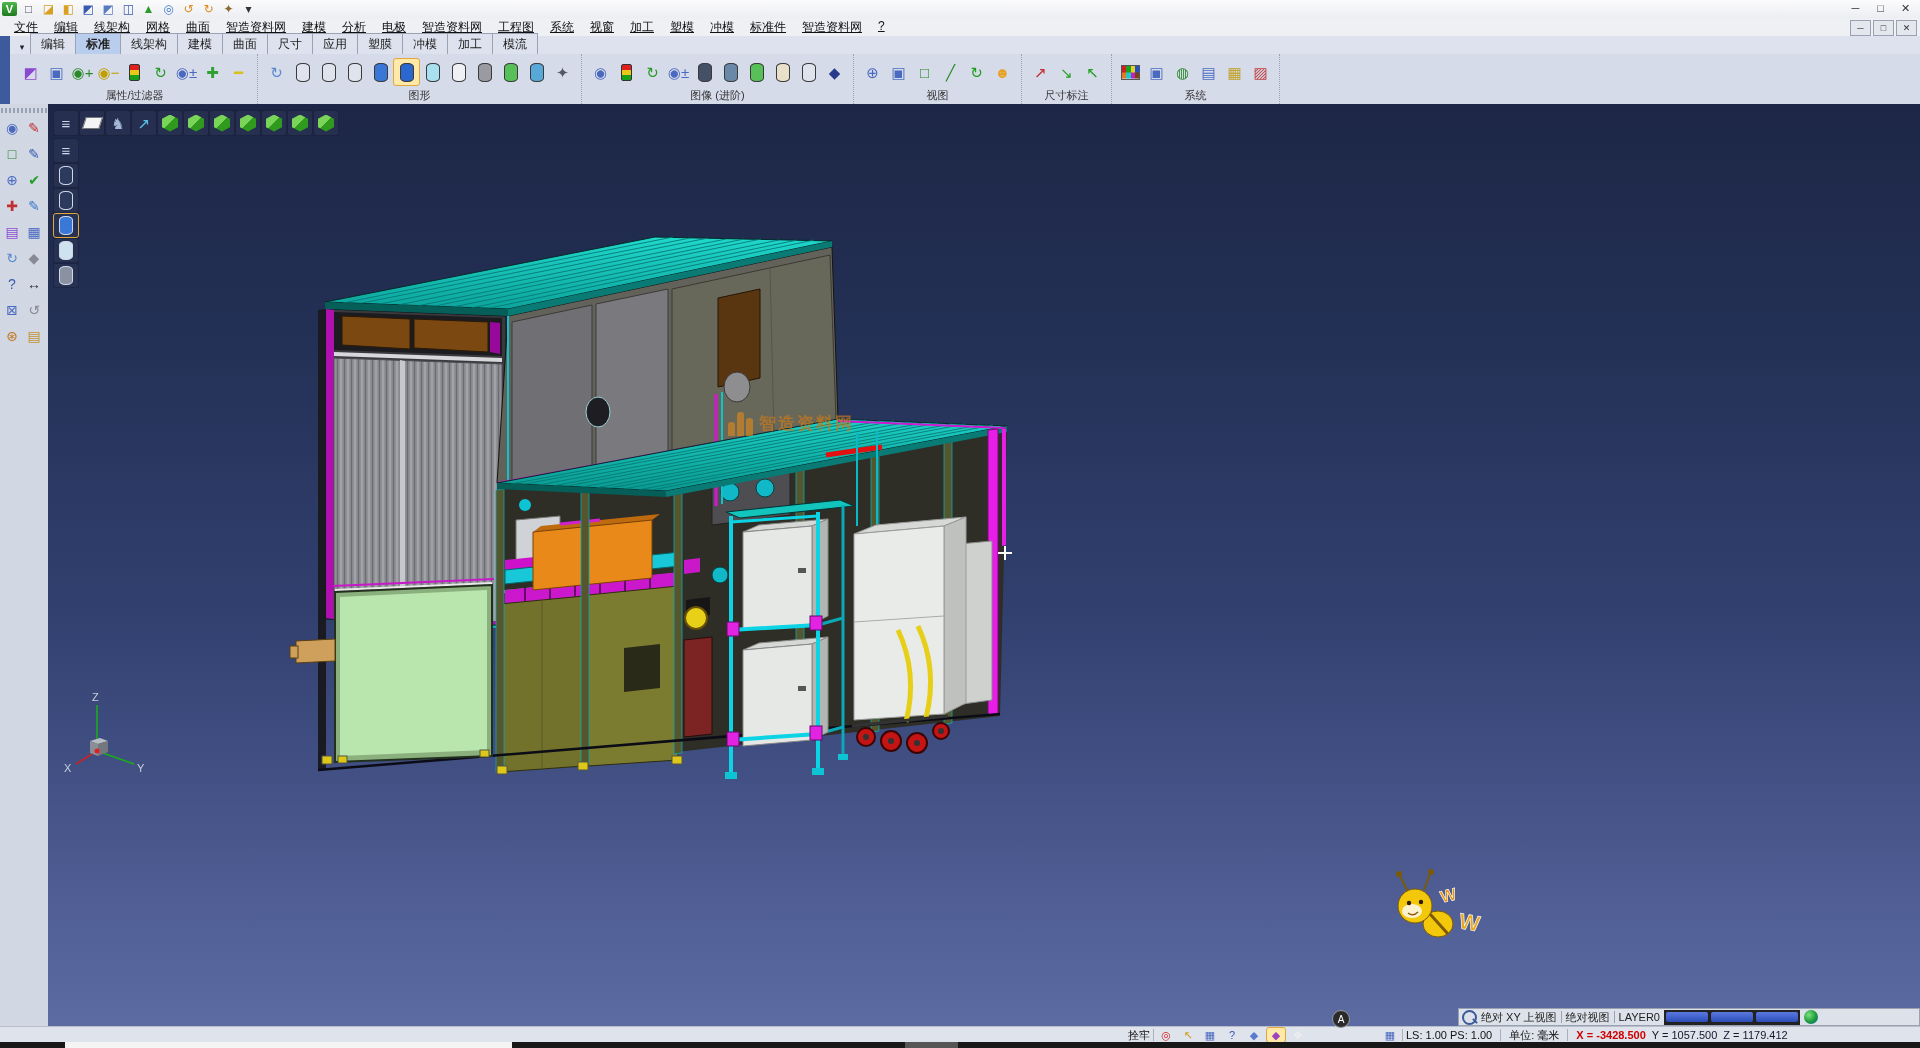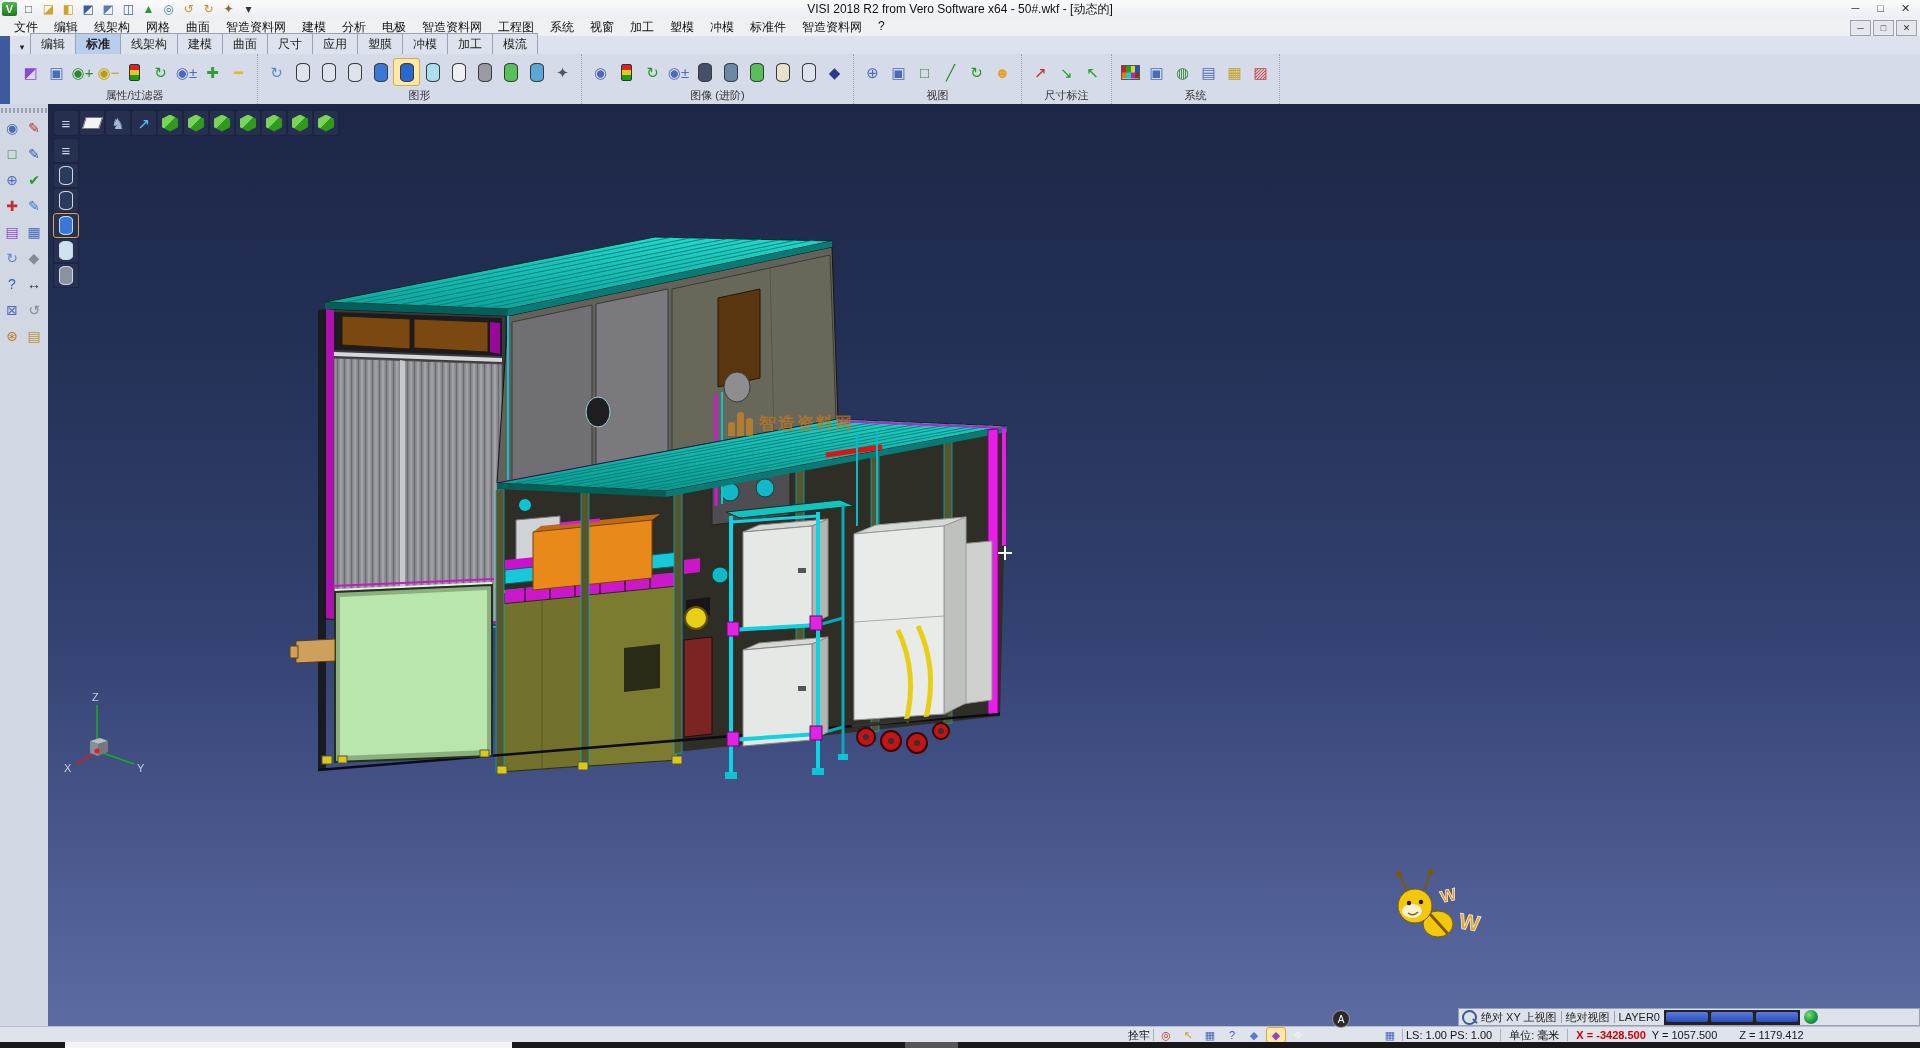--- a/index.html
+++ b/index.html
@@ -109,21 +109,20 @@
   .tb-white{position:absolute;left:65px;top:0;width:447px;height:6px;background:#f4f4f4;}
   .tb-gray{position:absolute;left:905px;top:0;width:53px;height:6px;background:#565656;}
   .badge-a{left:1332px;top:1010px;width:16px;height:16px;border-radius:50%;background:#2a2a2a;
         border:1px solid #999;color:#fff;font-size:10px;display:flex;align-items:center;
         justify-content:center;z-index:21;}
 </style>
 </head>
 <body>
 
 <div class="abs titlebar">
-  <div class="title-text">VISI 2018 R2 from Vero Software x64 - 50#.wkf - [动态的]</div>
   <div class="qat">
     <span class="logo">V</span>
     <span style="display:flex;gap:1px;">
 
     <span class="icon" style="width: 19px; height: 16px; --c: #556;">
           <span class="shape" style="font-size:12px;">□</span>
         </span>
         <span class="icon" style="width: 19px; height: 16px; --c: #d8a020;">
           <span class="shape" style="font-size:12px;">◪</span>
         </span>
@@ -160,21 +159,21 @@
       </span>
   </div>
   <div class="win-controls">
     <span class="win-btn">─</span>
     <span class="win-btn">□</span>
     <span class="win-btn">✕</span>
   </div>
 </div>
 
 <div class="abs menubar">
-  <span style="display:flex;">
+  <span style="display:flex;text-decoration:underline;">
 
   <span class="menu-item">文件</span>
       <span class="menu-item">编辑</span>
       <span class="menu-item">线架构</span>
       <span class="menu-item">网格</span>
       <span class="menu-item">曲面</span>
       <span class="menu-item">智造资料网</span>
       <span class="menu-item">建模</span>
       <span class="menu-item">分析</span>
       <span class="menu-item">电极</span>
@@ -812,21 +811,21 @@
     </span>
   <span style="width:74px;"></span>
   <span class="sb-icon" style="--c:#4a6ac0;">▦</span>
   <span class="sb-sep"></span>
   <span>LS: 1.00 PS: 1.00</span>
   <span class="sb-sep" style="margin:0 8px;"></span>
   <span>单位: 毫米</span>
   <span class="sb-sep" style="margin:0 8px;"></span>
   <span class="coord-x">X = -3428.500</span>
   <span class="coord-yz" style="margin-left:6px;">Y = 1057.500</span>
-  <span class="coord-yz" style="margin-left:22px;">Z = 1179.412</span>
+  <span class="coord-yz" style="margin-left:6px;">Z = 1179.412</span>
 </div>
 
 <div class="abs badge-a">A</div>
 
 <div class="abs taskbar">
   <span class="tb-white"></span>
   <span class="tb-gray"></span>
 </div>
 
 </body></html>

